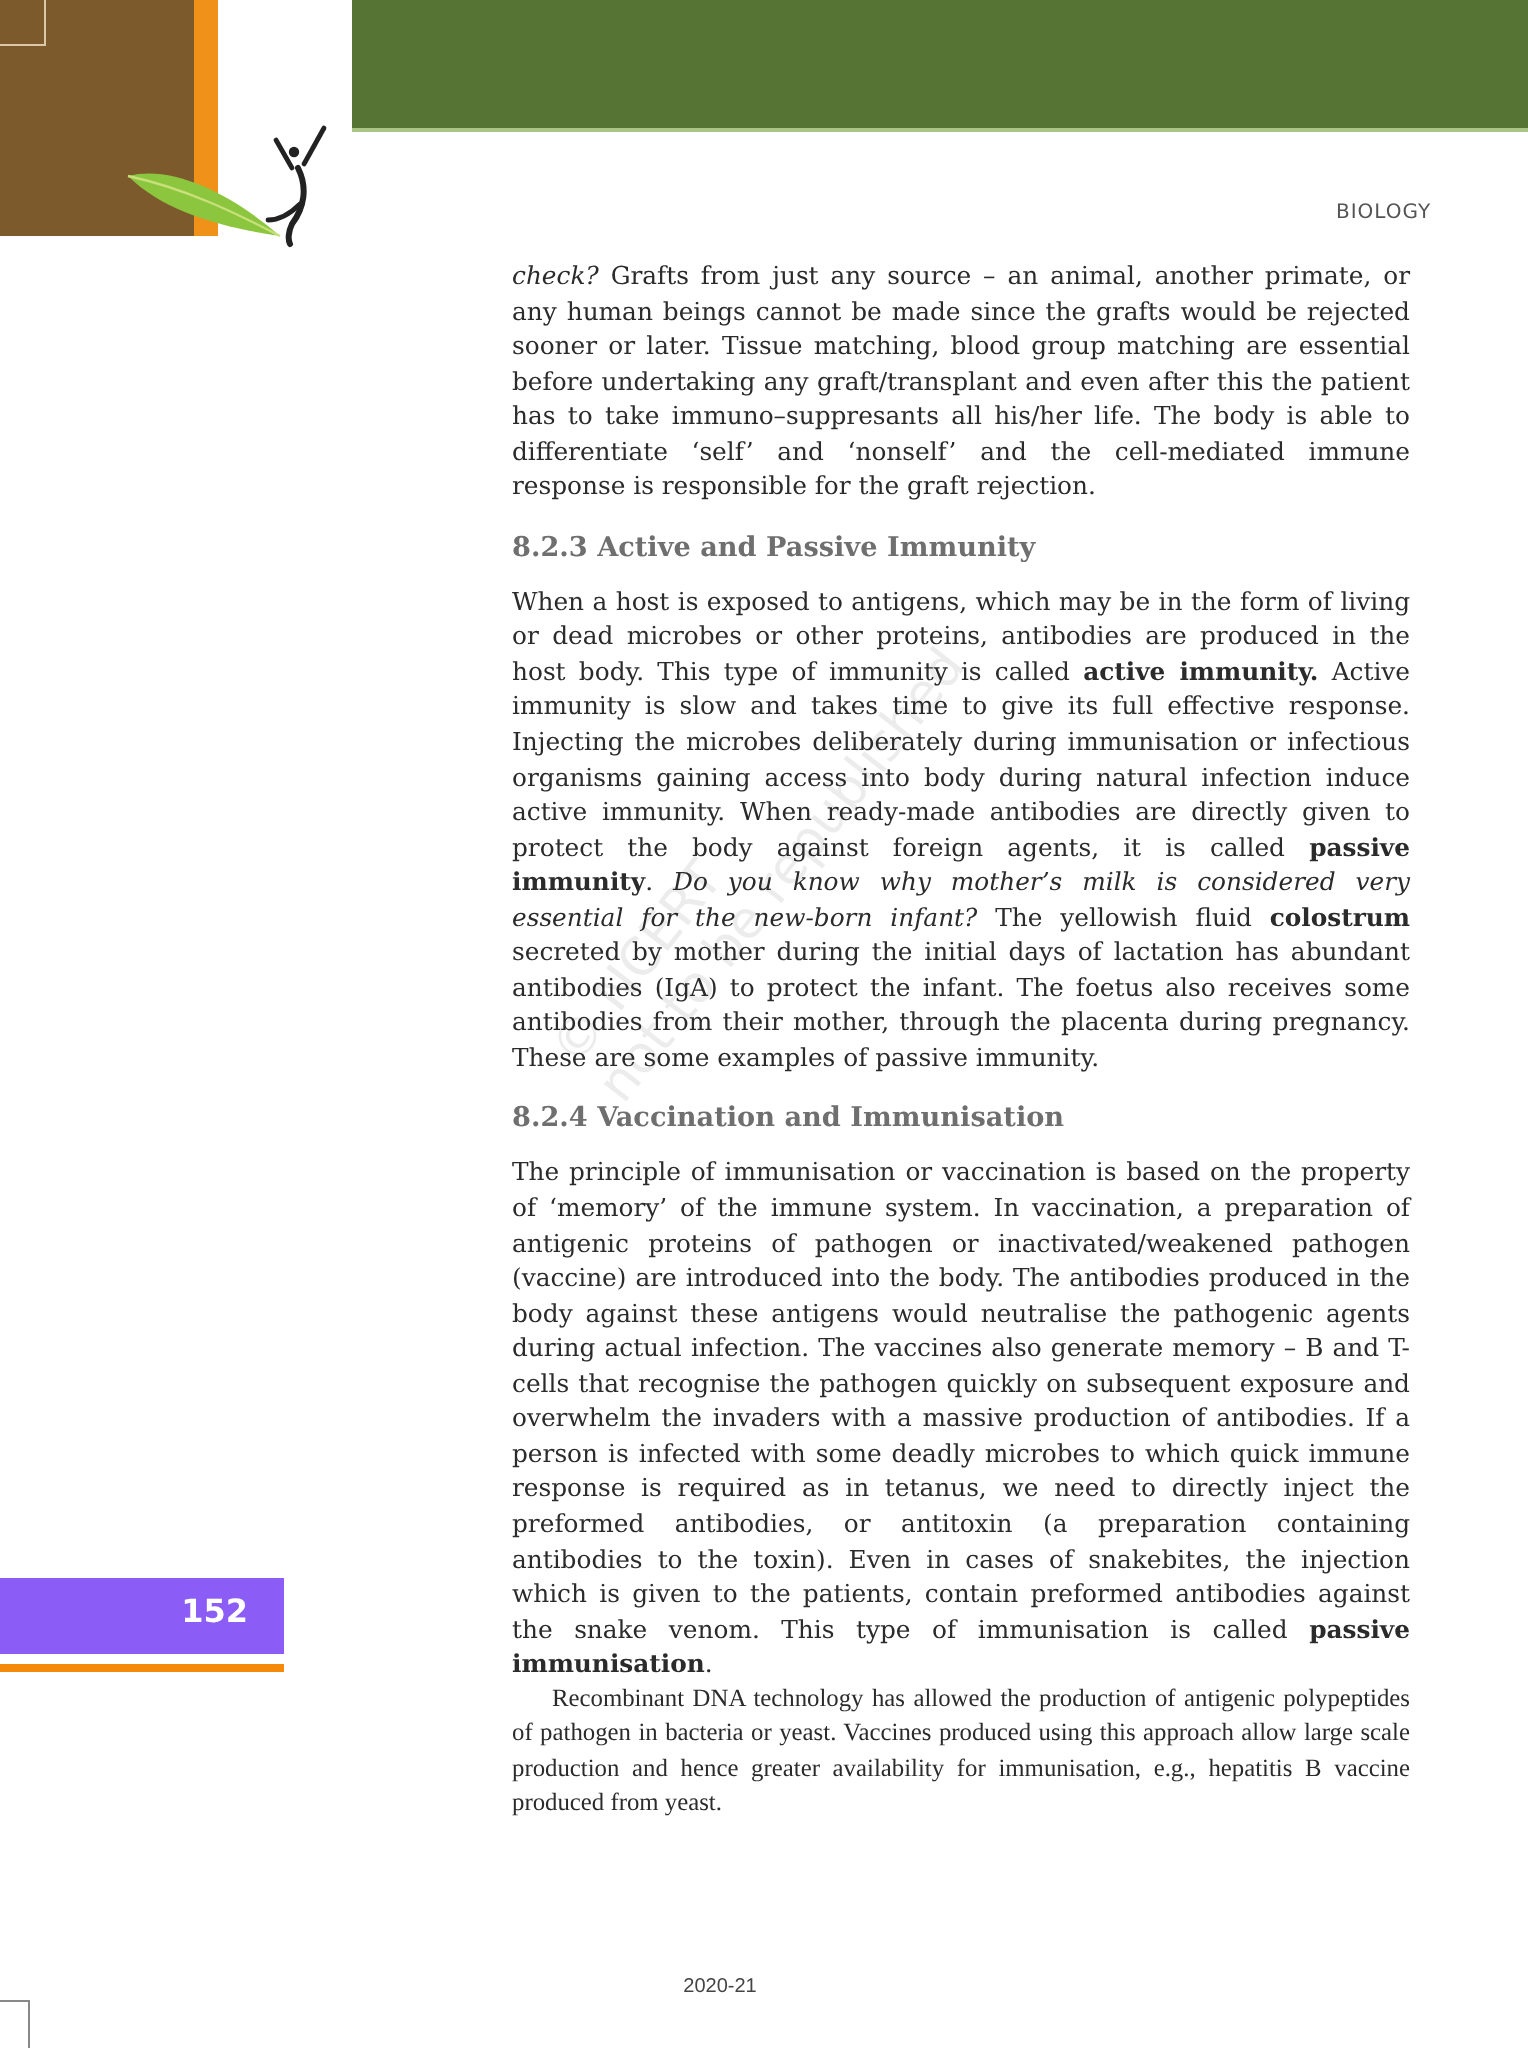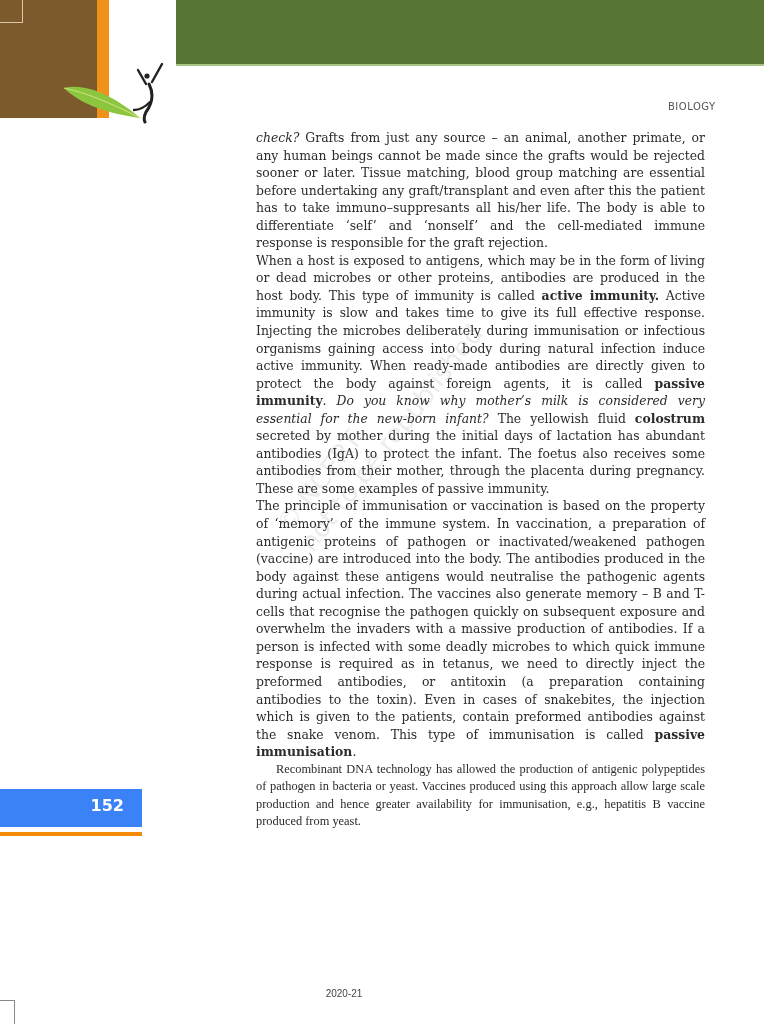--- a/index.html
+++ b/index.html
@@ -13,24 +13,24 @@
   .brown-inner { position:absolute; left:0; top:0; width:22px; height:22px; border-right:1px solid #d9c9a8; border-bottom:1px solid #d9c9a8; }
   .orange-strip { position:absolute; left:97px; top:0; width:12px; height:118px; background:#f0911a; }
   .green-band { position:absolute; left:176px; top:0; width:588px; height:64px; background:#567535; border-bottom:2px solid #a8c486; }
   .leaf { position:absolute; left:62px; top:80px; width:80px; height:40px; }
   .figure { position:absolute; left:132px; top:62px; width:36px; height:62px; }
   .running-head { position:absolute; left:640px; top:101px; font-family:"DejaVu Sans", sans-serif; font-size:10px; letter-spacing:0.5px; color:#555;margin-left:28px; }
   .content { position:absolute; left:256px; top:129px; width:449px; font-size:12.4px; line-height:17.55px; text-align:justify; }
   .content p { margin:0; }
   .heading { font-weight:bold; color:#6f6f6f; font-size:13.6px; margin:13px 0 9px 0 !important; line-height:18px; text-align:left; }
   .indent { text-indent:20px;font-family:Liberation Serif, serif; }
-  .page-tab { position:absolute; left:0; top:789px; width:142px; height:38px; background:#3b82f6; }
+  .page-tab { position:absolute; left:0; top:789px; width:142px; height:38px; background:#8b5cf6; }
   .page-tab-line { position:absolute; left:0; top:832px; width:142px; height:4px; background:#f58a0a; }
   .page-num { position:absolute; right:18px; top:7px; font-family:"DejaVu Sans", sans-serif; font-weight:bold; font-size:16px; color:#fff; }
-  .footer { position:absolute; left:0; width:688px; top:988px; text-align:center; font-family:"Liberation Sans", sans-serif; font-size:10px; color:#444; }
+  .footer { position:absolute; left:0; width:688px; top:988px; text-align:center; font-family:"Liberation Sans", sans-serif; font-size:10px; color:#444;padding-left:16px; }
   .corner-mark { position:absolute; left:0; top:1000px; width:14px; height:24px; border-top:1px solid #888; border-right:1px solid #888; }
   .watermark { position:absolute; left:270px; top:520px; transform:rotate(-52deg); transform-origin:left top; font-family:"DejaVu Sans", sans-serif; font-size:26px; color:rgba(150,150,150,0.18); line-height:30px; white-space:nowrap; pointer-events:none; }
 </style>
 </head>
 <body>
 
 <div class="brown-block">
   <div class="brown-inner"></div>
 </div>
 <div class="orange-strip"></div>
@@ -51,22 +51,24 @@
 <div class="running-head">BIOLOGY</div>
 
 <div class="watermark">
   <div>© NCERT</div>
   <div>not to be republished</div>
 </div>
 
 <div class="content">
   <p><i>check?</i><span> Grafts from just any source – an animal, another primate, or any human beings  cannot be made since the grafts would be rejected sooner or later. Tissue matching, blood group matching are essential before undertaking any graft/transplant and even after this the patient has to take immuno–suppresants all his/her life. The body is able to differentiate ‘self’ and ‘nonself’ and the cell-mediated immune response is responsible for the graft rejection.</span></p>
 
+  <p class="heading">8.2.3 Active and Passive Immunity</p>
   <p><span>When a host is exposed to antigens, which may be in the form of living or dead microbes or other proteins, antibodies are produced in the host body. This type of immunity is called </span><b>active immunity.</b><span> Active immunity is slow and takes time to give its full effective response. Injecting the microbes deliberately during immunisation or infectious organisms gaining access into body during natural infection induce active immunity. When ready-made antibodies are directly given to protect the body against foreign agents, it is called </span><b>passive immunity</b><span>. </span><i>Do you know why mother’s milk is considered very essential for the new-born infant?</i><span> The yellowish fluid </span><b>colostrum</b><span> secreted by mother during the initial days of lactation has abundant antibodies (IgA) to protect the infant. The foetus also receives some antibodies from their mother, through the placenta during pregnancy.  These are some examples of passive immunity.</span></p>
 
+  <p class="heading">8.2.4 Vaccination and Immunisation</p>
   <p><span>The principle of immunisation or vaccination is based on the property of ‘memory’ of the immune system. In vaccination, a preparation of antigenic proteins of pathogen or inactivated/weakened pathogen (vaccine) are introduced into the body. The antibodies produced in the body against these antigens would neutralise the pathogenic agents during actual infection. The vaccines also generate memory – B and T-cells that recognise the pathogen quickly on subsequent exposure and overwhelm the invaders with a massive production of antibodies. If a person is infected with some deadly microbes to which quick immune response is required as in tetanus, we need to directly inject the preformed antibodies, or antitoxin (a preparation containing antibodies to the toxin). Even in cases of snakebites, the injection which is given to the patients, contain preformed antibodies against the snake venom. This type of immunisation is called </span><b>passive immunisation</b><span>.</span></p>
   <p class="indent">Recombinant DNA technology has allowed the production of antigenic polypeptides of pathogen in bacteria or yeast. Vaccines produced using this approach allow large scale production and hence greater availability for immunisation, e.g., hepatitis B vaccine produced from yeast.</p>
 </div>
 
 <div class="page-tab">
   <span class="page-num">152</span>
 </div>
 <div class="page-tab-line"></div>
 
 <div class="footer">2020-21</div>

